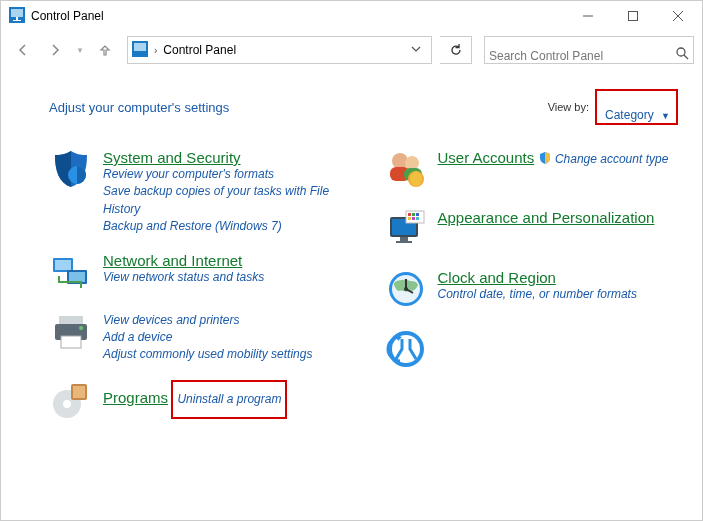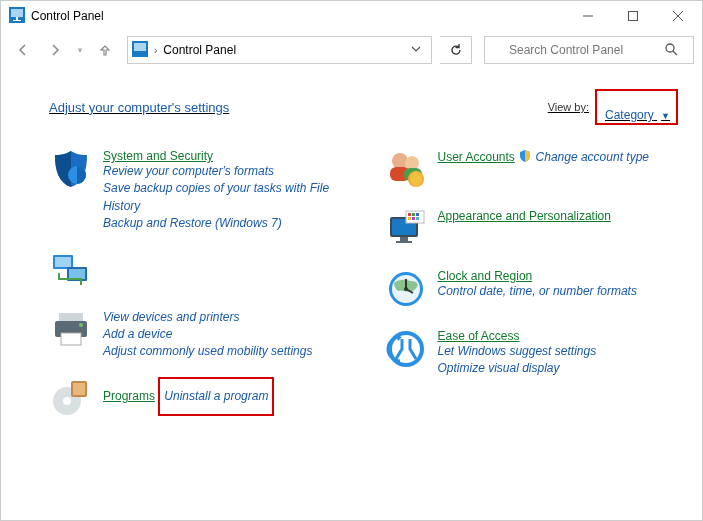--- a/index.html
+++ b/index.html
@@ -60,35 +60,35 @@
   .addressbox .spacer { flex: 1; }
   .addressbox .dropbtn { color: #555; padding: 0 6px; }
   .refreshbtn {
     width: 32px; height: 28px; border: 1px solid #ccc; border-left: none;
     display: flex; align-items: center; justify-content: center; color: #333;
   }
   .refreshbtn svg { width: 14px; height: 14px; }
   .searchbox {
     width: 210px; height: 28px;
     border: 1px solid #ccc;
-    display: flex; align-items: center;
-    padding: 0 24px;
+    display: flex; align-items: flex-end;
+    padding: 0 4px;
     margin-left: 8px;
     background: #fff;
   }
   .searchbox input {
     border: none; outline: none; flex: 1; font-size: 12px;
     color: #333; background: transparent;
   }
   .searchbox input::placeholder { color: #777; }
   .searchbox .sicon { color: #555; }
   .searchbox .sicon svg { width: 14px; height: 14px; }
   
   .content { padding: 20px 24px 10px 48px; }
-  .toprow { display: flex; align-items: center; margin-bottom: 24px; text-decoration: underline; }
+  .toprow { display: flex; align-items: center; margin-bottom: 24px; }
   .heading { color: #1a5aa8; font-size: 13px; font-weight: 400; }
   .toprow .spacer { flex: 1; }
   .viewby { font-size: 11px; color: #333; margin-right: 6px; }
   .catbox {
     border: 2px solid #d40000;
     padding: 17px 6px 1px 8px;
     color: #1a5aa8;
     font-size: 12px;
   }
   .catbox .tri { font-size: 9px; margin-left: 4px; }
@@ -100,21 +100,21 @@
   .col { flex: 1; }
   .catblock { display: flex; margin-bottom: 16px; }
   .caticon {
     width: 44px; height: 44px; flex-shrink: 0;
     margin-right: 10px;
     display: flex; align-items: flex-start; justify-content: center;
   }
   .caticon svg { width: 40px; height: 40px; }
   .catbody { flex: 1; }
   .cattitle {
-    color: #127a2d; font-size: 12px; font-weight: 400;
+    color: #127a2d; font-size: 15px; font-weight: 400;
     margin-bottom: 2px;
     text-align: center;
   }
   .catlink {
     display: block;
     color: #1a5aa8; font-size: 12px;
     text-decoration: none;
     line-height: 1.45;
     font-style: italic;
   }
@@ -241,20 +241,24 @@
       <div class="catblock">
         <div class="caticon">
           <svg viewBox="0 0 40 40">
               <rect x="2" y="6" width="20" height="14" rx="1" fill="#2b88d8"></rect>
               <rect x="4" y="8" width="16" height="10" fill="#9fd3f6"></rect>
               <rect x="16" y="18" width="20" height="14" rx="1" fill="#1f6cb0"></rect>
               <rect x="18" y="20" width="16" height="10" fill="#7bc0e8"></rect>
               <path d="M8 24 L8 30 L30 30 L30 36" stroke="#4aa04a" stroke-width="2" fill="none"></path>
             </svg>
         </div>
+        <div class="catbody">
+          <a class="cattitle" href="#">Network and Internet</a>
+          <a class="catlink" href="#">View network status and tasks</a>
+        </div>
       </div>
 
       <div class="catblock">
         <div class="caticon">
           <svg viewBox="0 0 40 40">
               <rect x="8" y="4" width="24" height="10" fill="#cfd6da"></rect>
               <rect x="4" y="12" width="32" height="16" rx="2" fill="#5b6a75"></rect>
               <rect x="10" y="24" width="20" height="12" fill="#fff" stroke="#aaa"></rect>
               <circle cx="30" cy="16" r="2" fill="#6fc06f"></circle>
             </svg>
@@ -352,22 +356,17 @@
         <div class="caticon">
           <svg viewBox="0 0 40 40">
               <circle cx="20" cy="20" r="18" fill="#2a90e5"></circle>
               <circle cx="20" cy="20" r="14" fill="#fff"></circle>
               <path d="M16 10 L16 20 L10 30" stroke="#2a90e5" stroke-width="3" fill="none"></path>
               <path d="M24 10 L24 20 L30 30" stroke="#2a90e5" stroke-width="3" fill="none"></path>
               <path d="M14 8 A10 10 0 0 0 14 32" stroke="#2a90e5" stroke-width="3" fill="none"></path>
               <polygon points="10,6 16,8 12,12" fill="#2a90e5"></polygon>
             </svg>
         </div>
-        <div class="catbody">
-          <a class="cattitle" href="#">Ease of Access</a>
-          <a class="catlink" href="#">Let Windows suggest settings</a>
-          <a class="catlink" href="#">Optimize visual display</a>
-        </div>
       </div>
 
     </div>
   </div>
 </div>
 
 </body></html>

